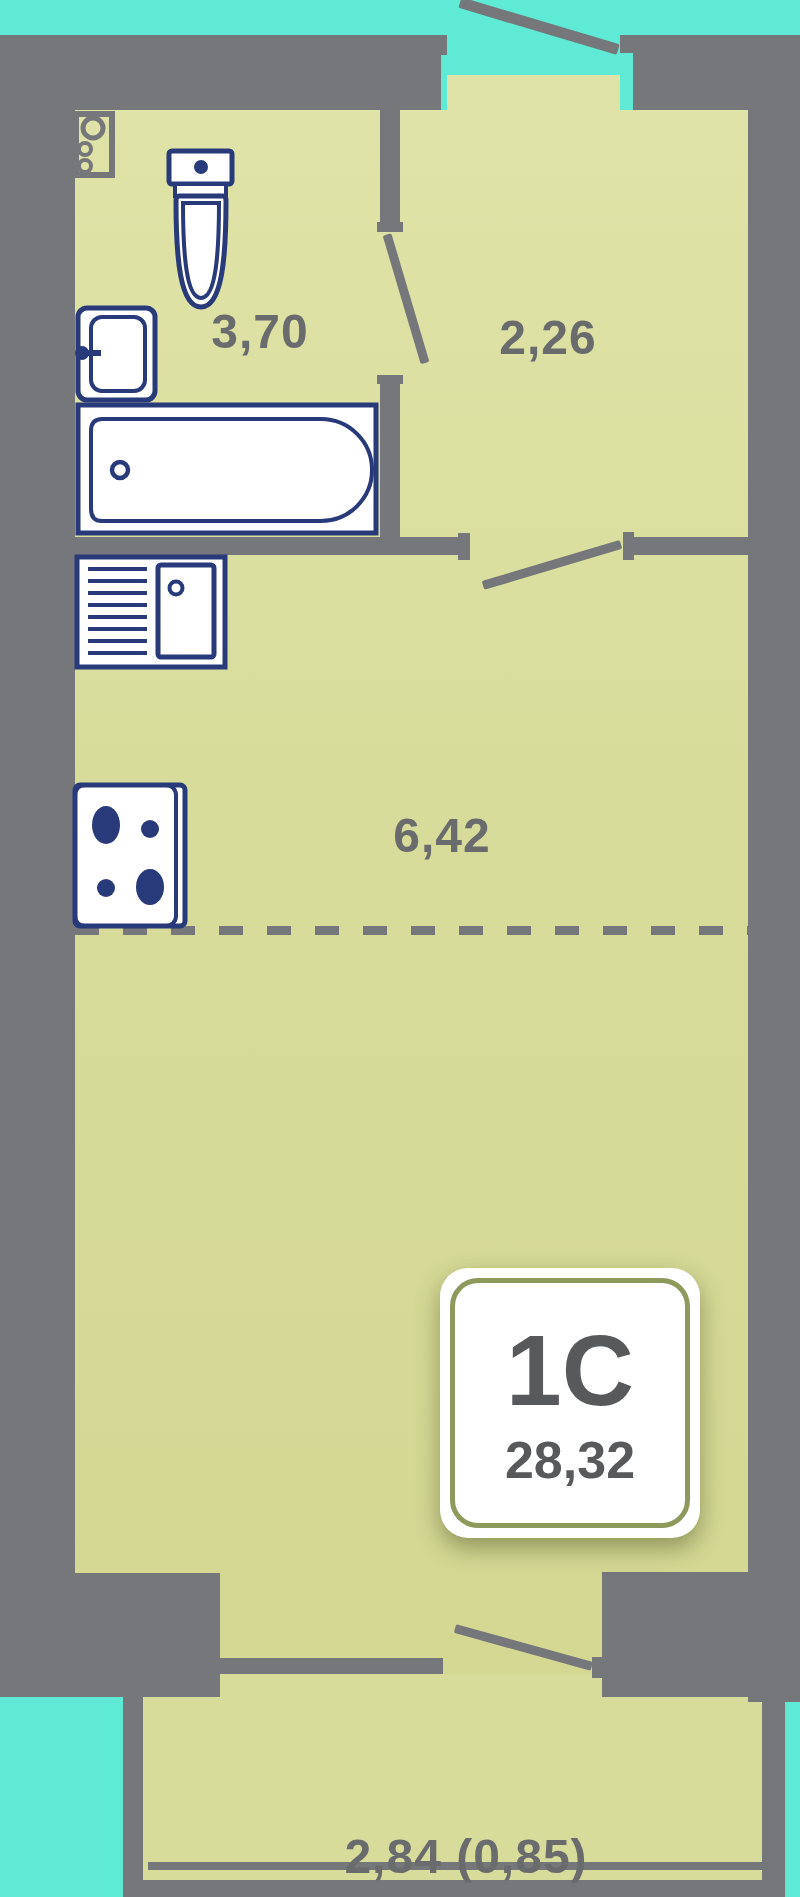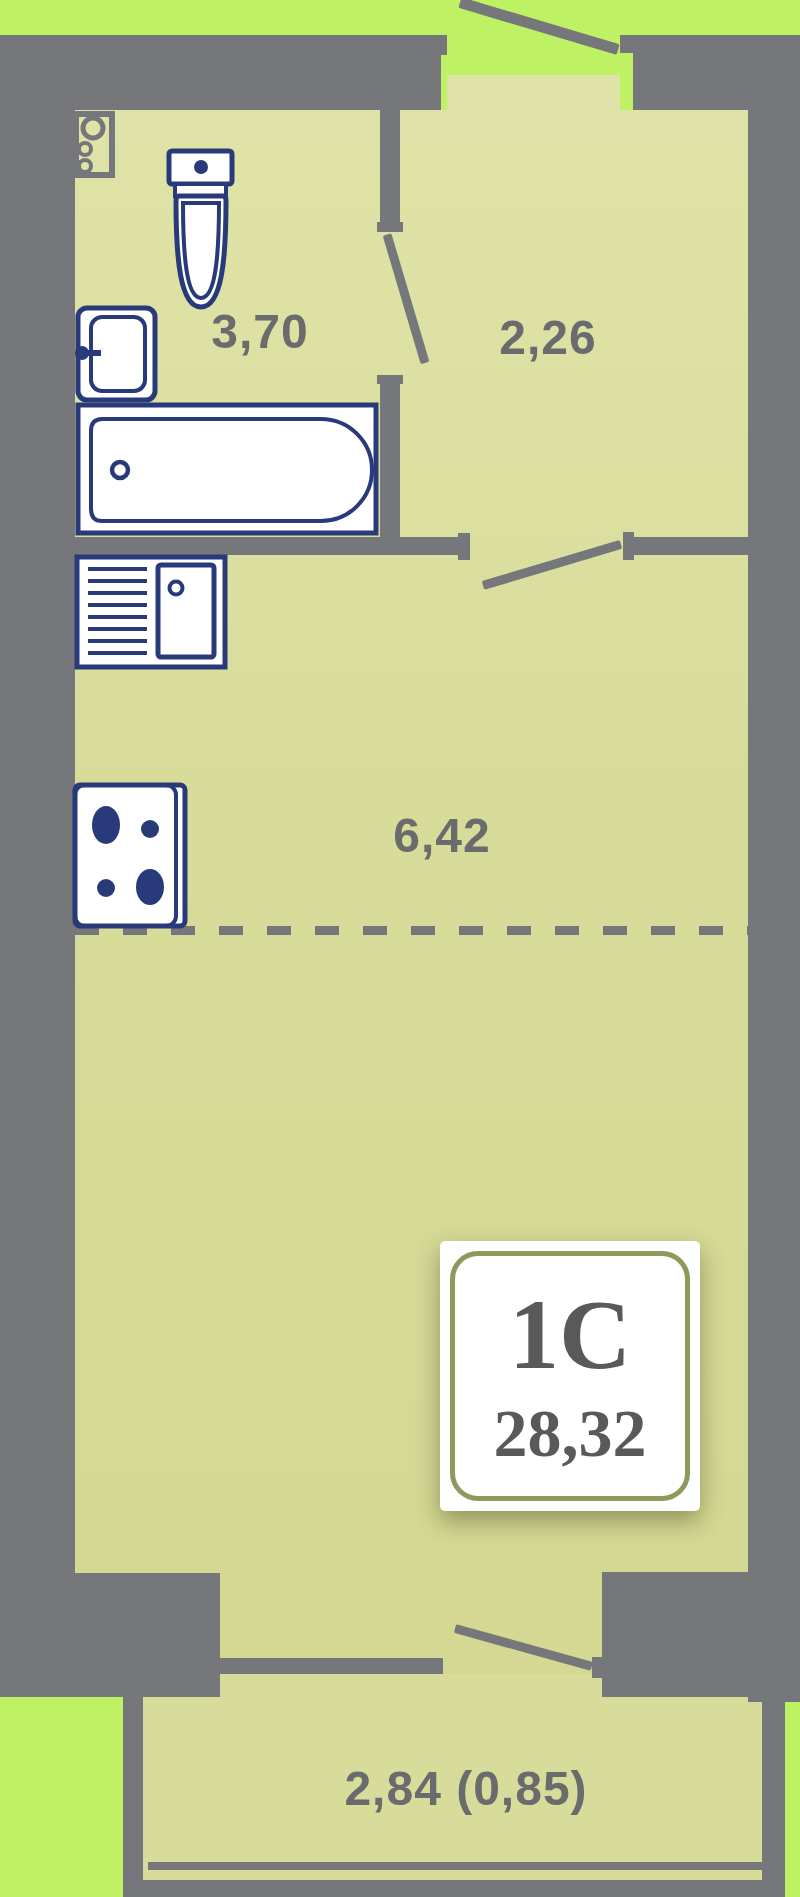--- a/index.html
+++ b/index.html
@@ -1,46 +1,45 @@
 <!DOCTYPE html>
 <html style="--floor: #d8dc9b; --floor_light: #dfe3a7; --floor_dark: #d4d893; --wall: #76777a; --fixture: #283a7a; --label: #6a6b6d; --badge_text: #58595b; --badge_ring: #8e9a5c;"><head>
 <meta charset="utf-8">
 <style>
   html,body{margin:0;padding:0;background:#ffffff;}
   .plan{
-    position:relative;width:800px;height:1897px;background:#bef264;
+    position:relative;width:800px;height:1897px;background:#5eead4;
     overflow:hidden;font-family:"Liberation Sans", sans-serif;
   }
   .floor{position:absolute;background:var(--floor);}
   .floor.light{background:var(--floor_light);}
   .floor.dark{background:var(--floor_dark);}
   .wall{position:absolute;background:var(--wall);}
   .leaf{position:absolute;background:var(--wall);height:9px;transform-origin:0 50%;border-radius:2px;}
   .dashline{
     position:absolute;left:75px;top:926px;width:673px;height:9px;
     background:repeating-linear-gradient(90deg,var(--wall) 0 24px,transparent 24px 48px);
   }
   .area-label{
     position:absolute;transform:translate(-50%,-50%);
     font-weight:700;font-size:48px;color:var(--label);
     letter-spacing:1px;white-space:nowrap;
   }
   .badge{
-    position:absolute;left:440px;top:1241px;width:260px;height:270px;
-    background:#ffffff;border-radius:5px;
+    position:absolute;left:440px;top:1268px;width:260px;height:270px;
+    background:#ffffff;border-radius:28px;
     box-shadow:0 10px 24px rgba(60,65,25,.45);
-    font-family:Liberation Serif, serif;
   }
   .badge-ring{
     position:absolute;inset:10px;border:5px solid var(--badge_ring);
     border-radius:28px;
     display:flex;flex-direction:column;align-items:center;justify-content:center;
   }
   .badge-type{font-weight:700;font-size:100px;line-height:1;color:var(--badge_text);}
-  .badge-area{font-weight:700;font-size:68px;line-height:1;margin-top:14px;color:var(--badge_text);}
+  .badge-area{font-weight:700;font-size:52px;line-height:1;margin-top:14px;color:var(--badge_text);}
   svg{position:absolute;overflow:visible;}
 </style>
 </head>
 <body>
 
 <div class="plan">
 
   <div class="floor light" style="left:75px;top:110px;width:673px;height:1465px;background:linear-gradient(180deg,var(--floor_light) 0%,var(--floor) 45%,var(--floor_dark) 100%);"></div>
   <div class="floor light" style="left:447px;top:75px;width:173px;height:40px;"></div>
   <div class="floor dark" style="left:220px;top:1571px;width:223px;height:87px;"></div>
@@ -130,21 +129,21 @@
   </svg>
 
   <div class="leaf" style="left:460px;top:-3px;width:165px;height:11px;transform:rotate(16.6deg);"></div>
   <div class="leaf" style="left:387px;top:230px;width:134px;transform:rotate(73.5deg);"></div>
   <div class="leaf" style="left:483px;top:581px;width:144px;transform:rotate(-16.6deg);"></div>
   <div class="leaf" style="left:455px;top:1624px;width:142px;transform:rotate(15.5deg);"></div>
 
   <div class="area-label" style="left:260px;top:331px;">3,70</div>
   <div class="area-label" style="left:548px;top:337px;">2,26</div>
   <div class="area-label" style="left:442px;top:835px;">6,42</div>
-  <div class="area-label" style="left:466px;top:1788px;">2,84 (0,85)</div>
+  <div class="area-label" style="left:466px;top:1856px;">2,84 (0,85)</div>
 
   <div class="badge">
     <div class="badge-ring">
       <div class="badge-type">1С</div>
       <div class="badge-area">28,32</div>
     </div>
   </div>
 
 </div>
 

